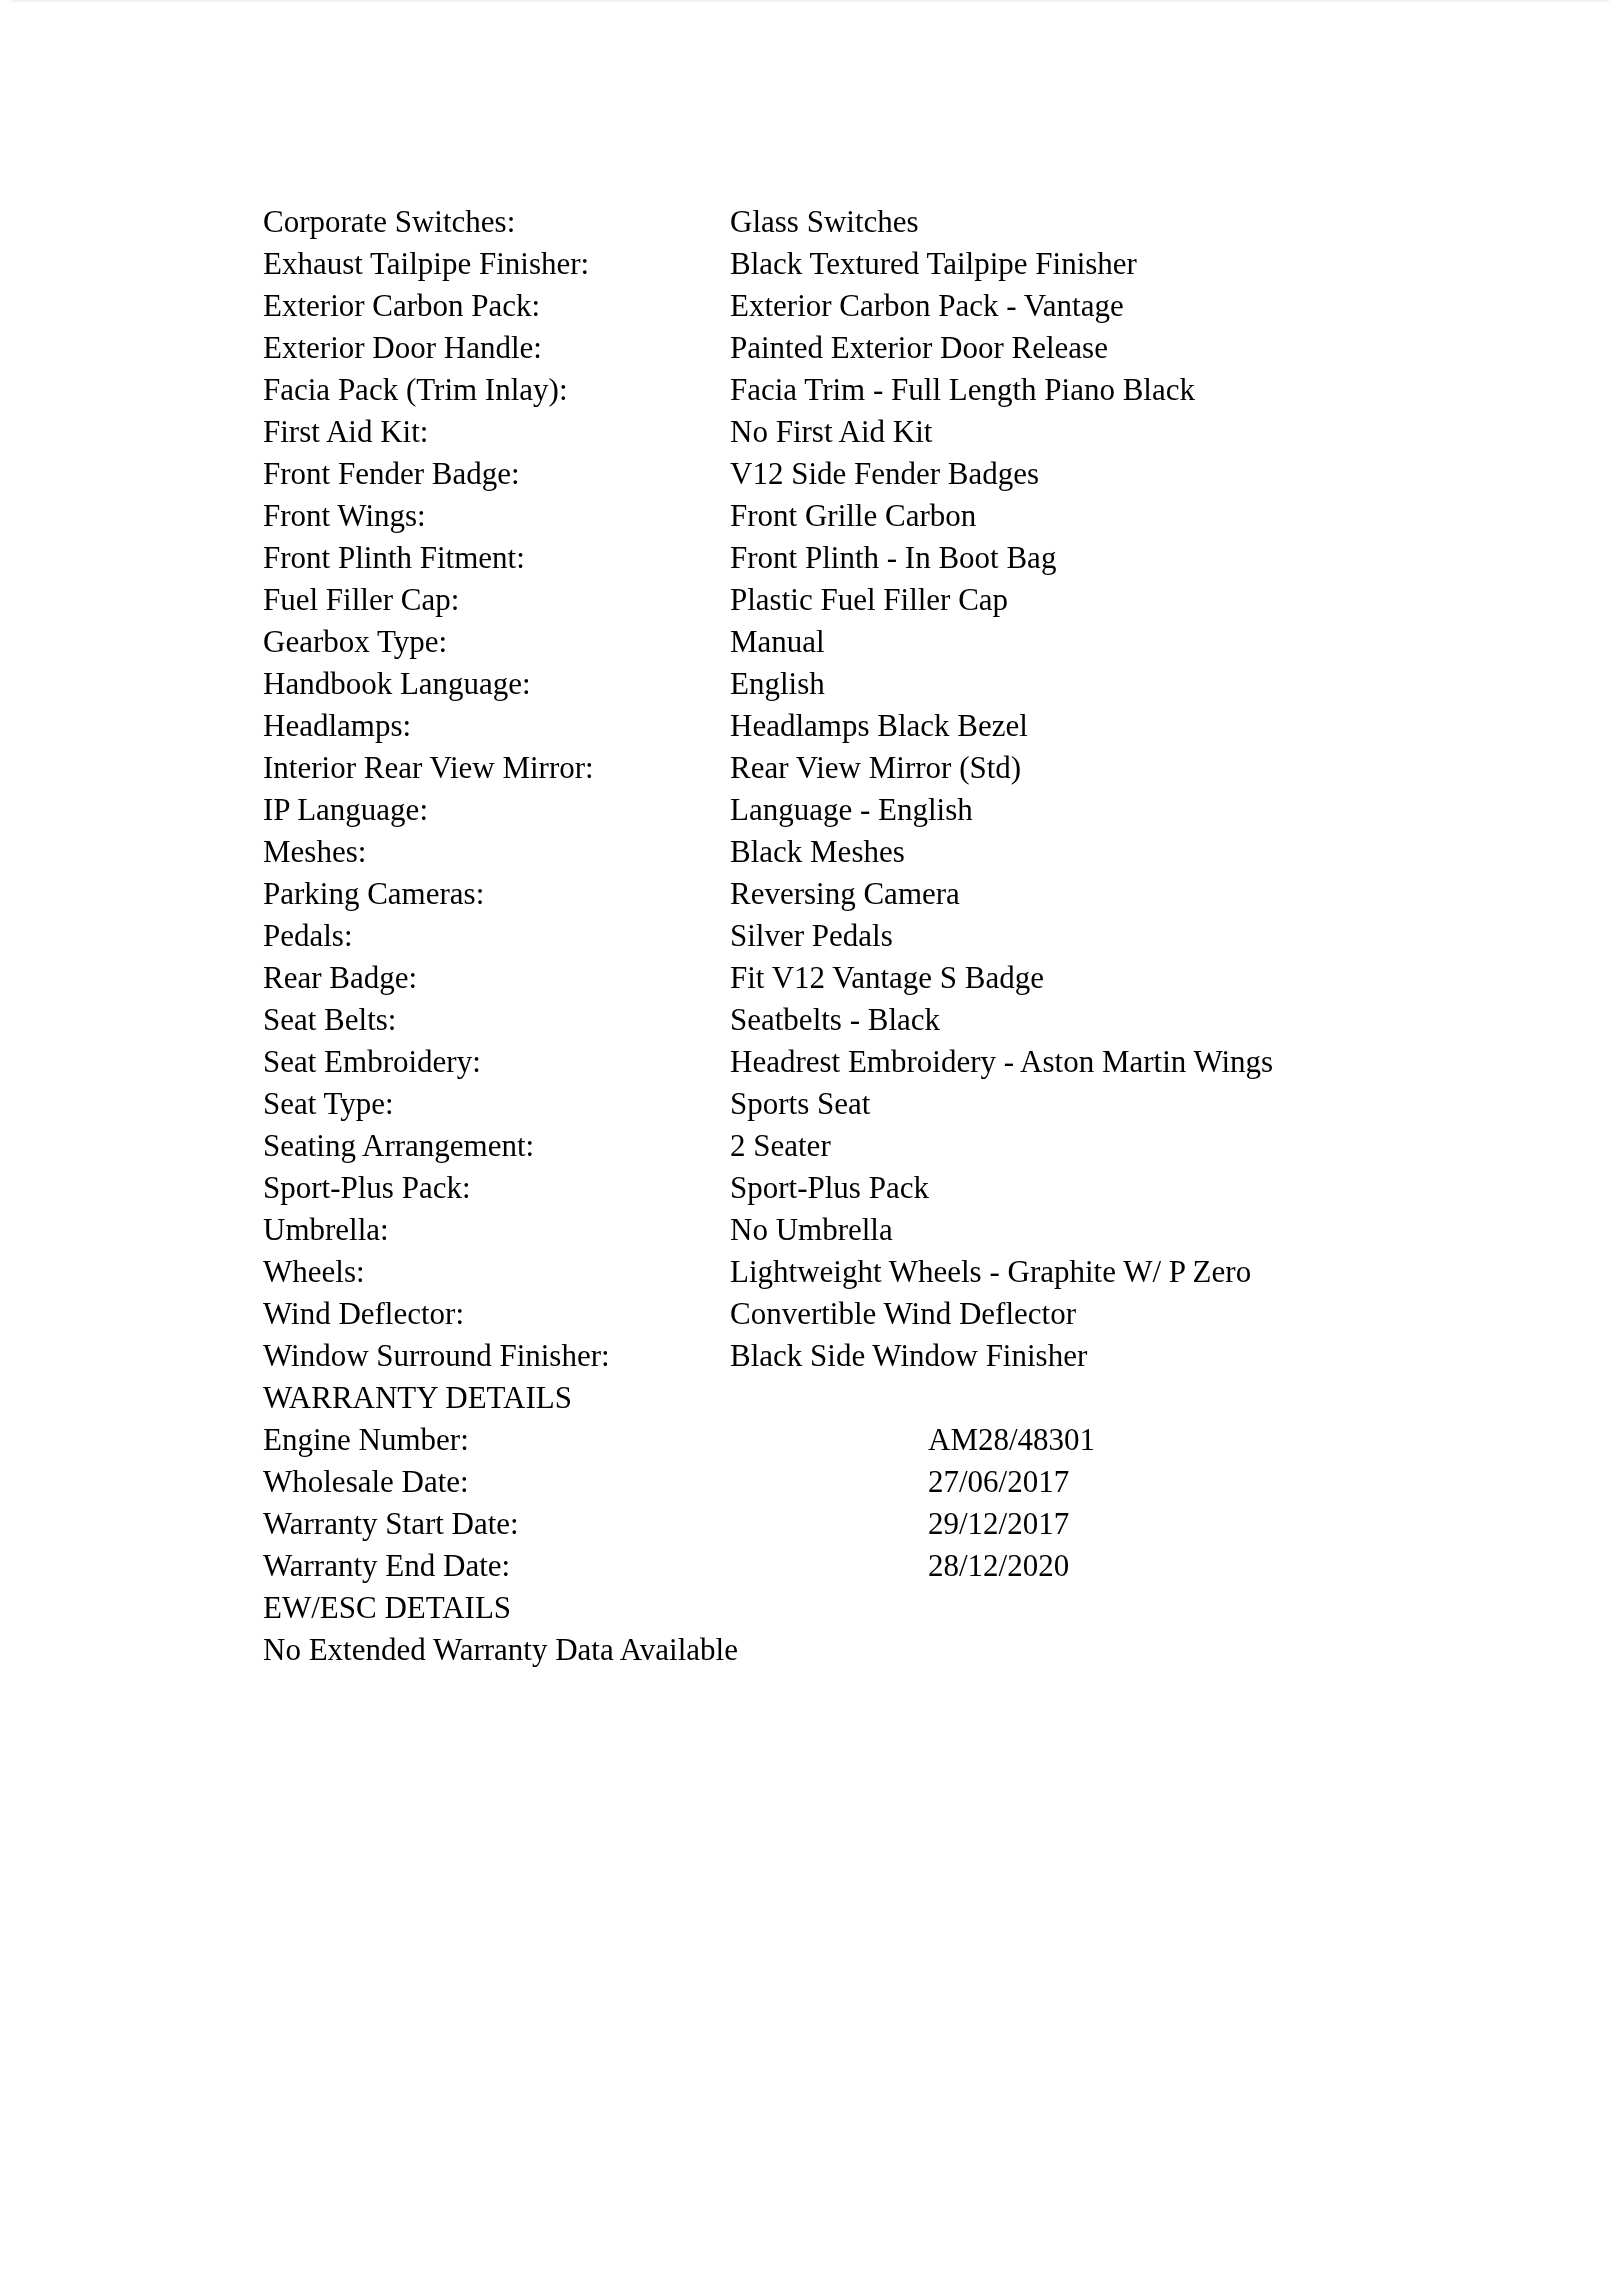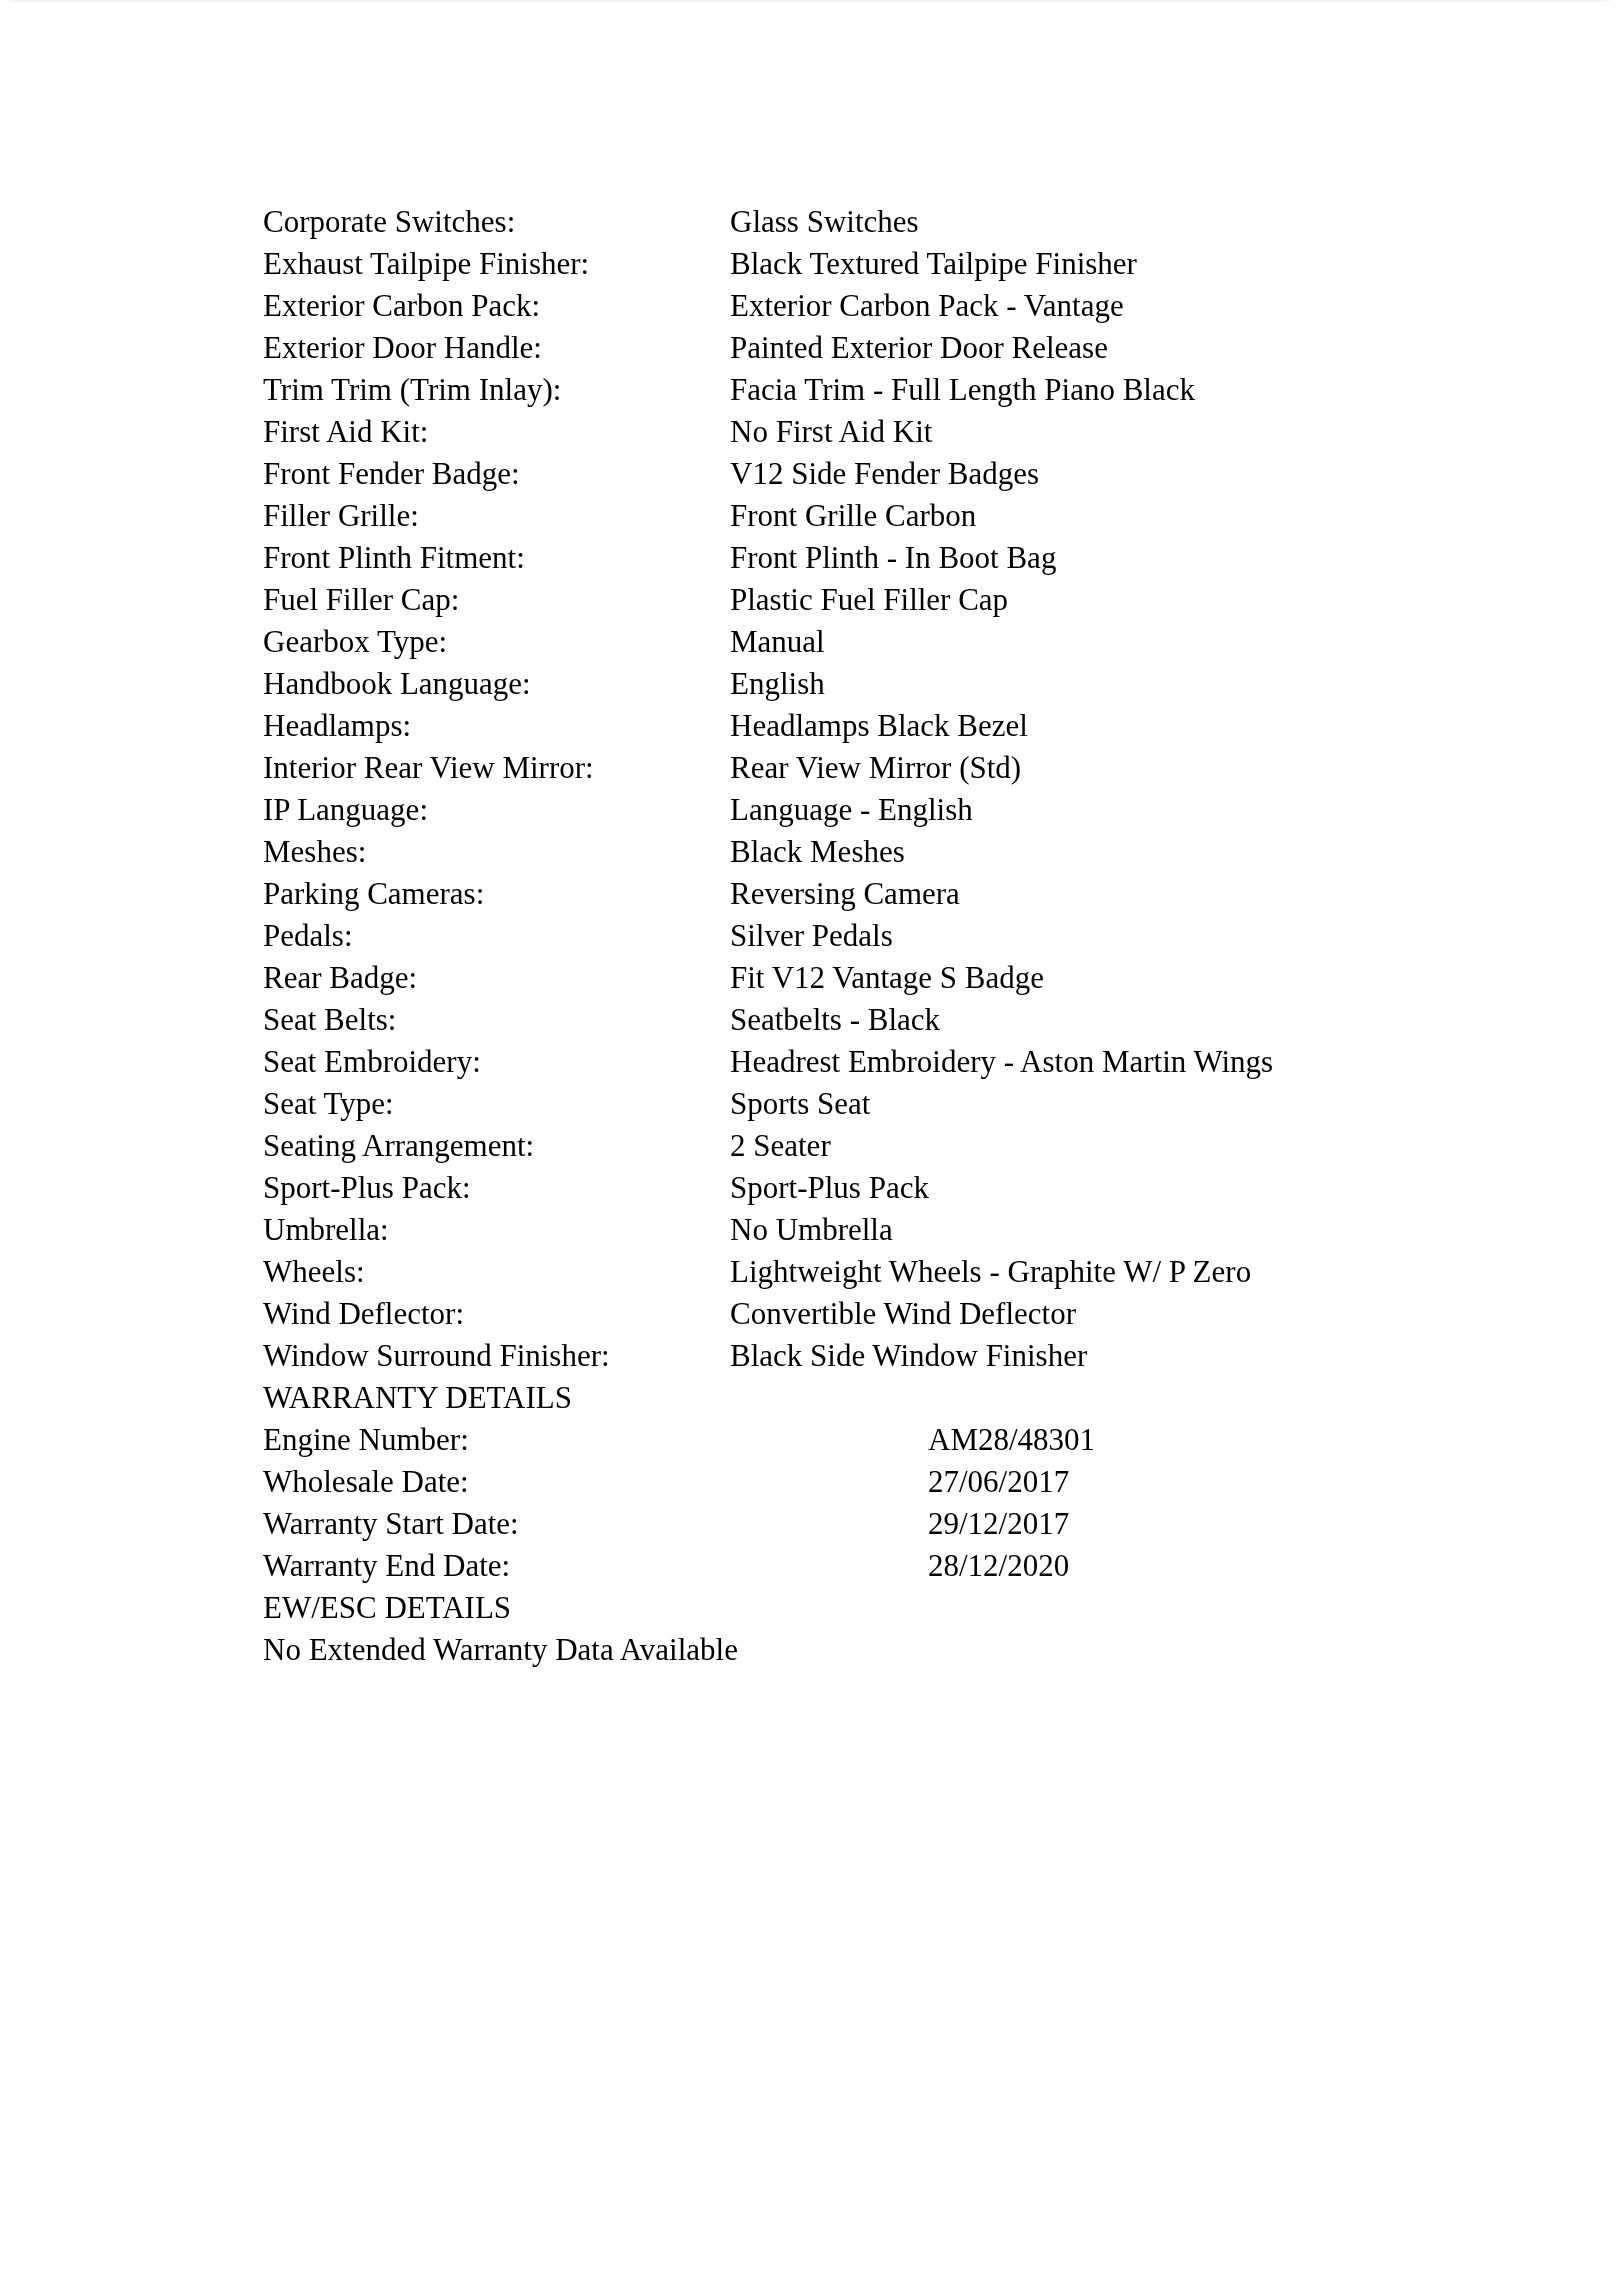--- a/index.html
+++ b/index.html
@@ -71,33 +71,33 @@
         </div>
         <div class="row">
           <span class="label">Exterior Carbon Pack:</span>
           <span class="value-spec">Exterior Carbon Pack - Vantage</span>
         </div>
         <div class="row">
           <span class="label">Exterior Door Handle:</span>
           <span class="value-spec">Painted Exterior Door Release</span>
         </div>
         <div class="row">
-          <span class="label">Trim Trim (Trim Inlay):</span>
+          <span class="label">Facia Pack (Trim Inlay):</span>
           <span class="value-spec">Facia Trim - Full Length Piano Black</span>
         </div>
         <div class="row">
           <span class="label">First Aid Kit:</span>
           <span class="value-spec">No First Aid Kit</span>
         </div>
         <div class="row">
           <span class="label">Front Fender Badge:</span>
           <span class="value-spec">V12 Side Fender Badges</span>
         </div>
         <div class="row">
-          <span class="label">Filler Grille:</span>
+          <span class="label">Front Wings:</span>
           <span class="value-spec">Front Grille Carbon</span>
         </div>
         <div class="row">
           <span class="label">Front Plinth Fitment:</span>
           <span class="value-spec">Front Plinth - In Boot Bag</span>
         </div>
         <div class="row">
           <span class="label">Fuel Filler Cap:</span>
           <span class="value-spec">Plastic Fuel Filler Cap</span>
         </div>

